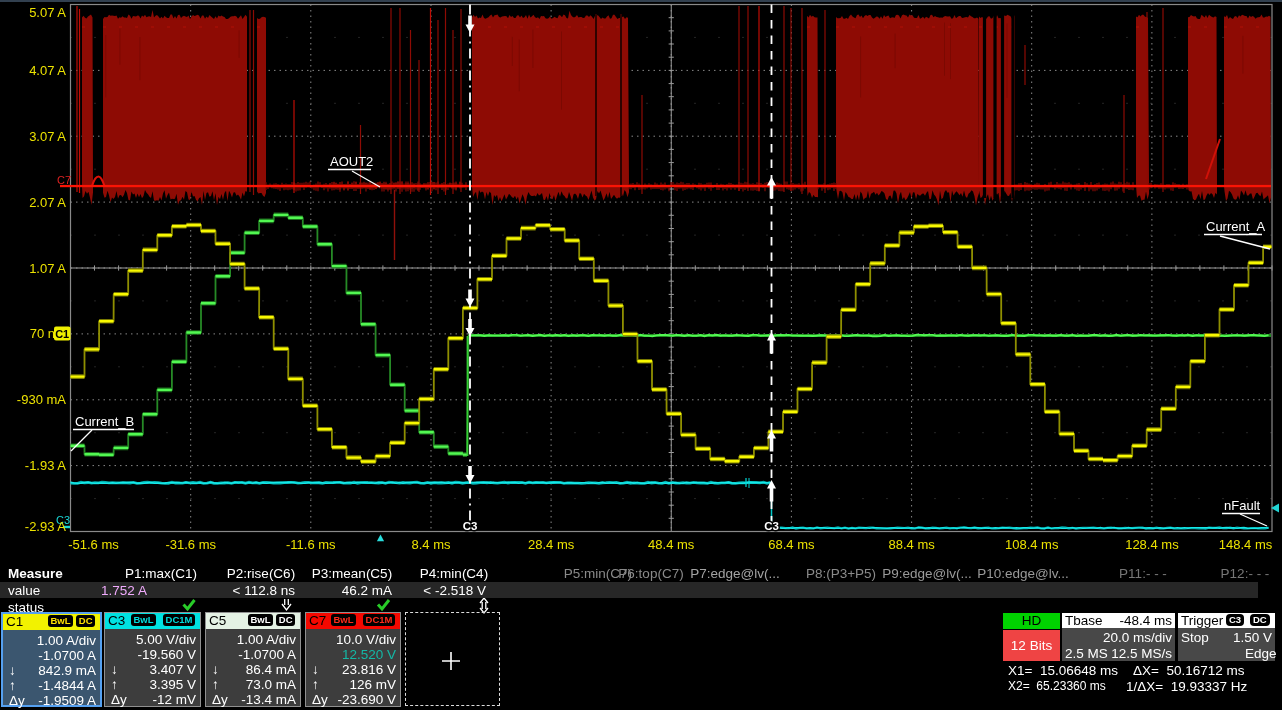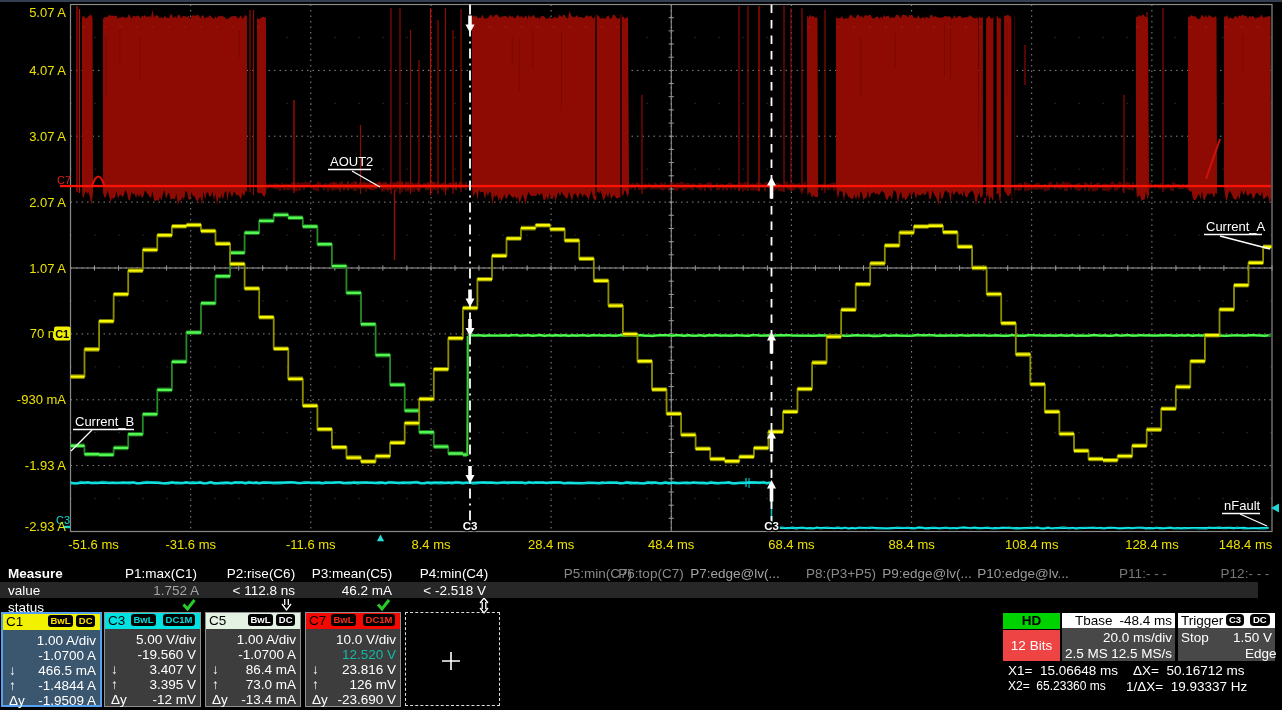--- a/index.html
+++ b/index.html
@@ -194,30 +194,30 @@
 <div style="position:absolute;left:272px;top:566px;width:160px;text-align:center;font-size:13.5px;color:#fff">P3:mean(C5)</div>
 <div style="position:absolute;left:374px;top:566px;width:160px;text-align:center;font-size:13.5px;color:#fff">P4:min(C4)</div>
 <div style="position:absolute;left:472px;top:566px;width:160px;text-align:right;font-size:13.5px;color:#8a8a8a">P5:min(C7)</div>
 <div style="position:absolute;left:571px;top:566px;width:160px;text-align:center;font-size:13.5px;color:#8a8a8a">P6:top(C7)</div>
 <div style="position:absolute;left:655px;top:566px;width:160px;text-align:center;font-size:13.5px;color:#a3a3a3">P7:edge@lv(...</div>
 <div style="position:absolute;left:761px;top:566px;width:160px;text-align:center;font-size:13.5px;color:#8a8a8a">P8:(P3+P5)</div>
 <div style="position:absolute;left:847px;top:566px;width:160px;text-align:center;font-size:13.5px;color:#9a9a9a">P9:edge@lv(...</div>
 <div style="position:absolute;left:943px;top:566px;width:160px;text-align:center;font-size:13.5px;color:#9a9a9a">P10:edge@lv...</div>
 <div style="position:absolute;left:1063px;top:566px;width:160px;text-align:center;font-size:13.5px;color:#777">P11:- - -</div>
 <div style="position:absolute;left:1165px;top:566px;width:160px;text-align:center;font-size:13.5px;color:#777">P12:- - -</div>
-<div style="position:absolute;left:49px;top:583px;width:150px;text-align:right;font-size:13.5px;color:#a3a3a3">1.752 A</div>
+<div style="position:absolute;left:49px;top:583px;width:150px;text-align:center;font-size:13.5px;color:#f0abfc">1.752 A</div>
 <div style="position:absolute;left:145px;top:583px;width:150px;text-align:right;font-size:13.5px;color:#fff">&lt; 112.8 ns</div>
 <div style="position:absolute;left:242px;top:583px;width:150px;text-align:right;font-size:13.5px;color:#fff">46.2 mA</div>
 <div style="position:absolute;left:336px;top:583px;width:150px;text-align:right;font-size:13.5px;color:#fff">&lt; -2.518 V</div>
 <div style="position:absolute;left:1px;top:611.5px;width:101px;height:95px;border:2px solid #55a0f0;background:#3b566f;box-sizing:border-box">
     <div style="position:absolute;left:0;top:0;width:100%;height:16.5px;background:#f2f200;color:#000;font-size:13.5px;font-weight:normal;line-height:16px;padding-left:3px;box-sizing:border-box">C1<span style="position:absolute;right:27px;top:1px;background:#000;color:#ffe000;font-size:9.5px;font-weight:bold;border-radius:3px;padding:0px 2.5px;line-height:12.5px">BwL</span><span style="position:absolute;right:5px;top:1px;background:#000;color:#ffe000;font-size:9.5px;font-weight:bold;border-radius:3px;padding:0px 2.5px;line-height:12.5px">DC</span></div>
     <div style="position:absolute;right:4px;top:19.0px;font-size:13.5px;color:#fff">1.00 A/div</div>
     <div style="position:absolute;right:4px;top:34.0px;font-size:13.5px;color:#fff">-1.0700 A</div>
     <div style="position:absolute;left:6px;top:49.0px;font-size:13.5px;color:#fff">↓</div>
-    <div style="position:absolute;right:4px;top:49.0px;font-size:13.5px;color:#fff">466.5 mA</div>
+    <div style="position:absolute;right:4px;top:49.0px;font-size:13.5px;color:#fff">842.9 mA</div>
     <div style="position:absolute;left:6px;top:64.0px;font-size:13.5px;color:#fff">↑</div>
     <div style="position:absolute;right:4px;top:64.0px;font-size:13.5px;color:#fff">-1.4844 A</div>
     <div style="position:absolute;left:6px;top:79.0px;font-size:13.5px;color:#fff">Δy</div>
     <div style="position:absolute;right:4px;top:79.0px;font-size:13.5px;color:#fff">-1.9509 A</div>
   </div>
 <div style="position:absolute;left:104px;top:611.5px;width:97px;height:95px;border:1px solid #909090;background:#3d3d3d;box-sizing:border-box">
     <div style="position:absolute;left:0;top:0;width:100%;height:16.5px;background:#00e2e2;color:#000;font-size:13.5px;font-weight:normal;line-height:16px;padding-left:3px;box-sizing:border-box">C3<span style="position:absolute;right:44px;top:1px;background:#000;color:#00dcdc;font-size:9.5px;font-weight:bold;border-radius:3px;padding:0px 2.5px;line-height:12.5px">BwL</span><span style="position:absolute;right:5px;top:1px;background:#000;color:#00dcdc;font-size:9.5px;font-weight:bold;border-radius:3px;padding:0px 2.5px;line-height:12.5px">DC1M</span></div>
     <div style="position:absolute;right:4px;top:19.0px;font-size:13.5px;color:#fff">5.00 V/div</div>
     <div style="position:absolute;right:4px;top:34.0px;font-size:13.5px;color:#fff">-19.560 V</div>
     <div style="position:absolute;left:6px;top:49.0px;font-size:13.5px;color:#fff">↓</div>
@@ -246,24 +246,24 @@
     <div style="position:absolute;right:4px;top:49.0px;font-size:13.5px;color:#fff">23.816 V</div>
     <div style="position:absolute;left:6px;top:64.0px;font-size:13.5px;color:#fff">↑</div>
     <div style="position:absolute;right:4px;top:64.0px;font-size:13.5px;color:#fff">126 mV</div>
     <div style="position:absolute;left:6px;top:79.0px;font-size:13.5px;color:#fff">Δy</div>
     <div style="position:absolute;right:4px;top:79.0px;font-size:13.5px;color:#fff">-23.690 V</div>
   </div>
 <div style="position:absolute;left:405px;top:611.5px;width:95px;height:94px;border:1.5px dashed #ddd;box-sizing:border-box"></div>
 <svg style="position:absolute;left:440px;top:650px" width="22" height="22" xmlns="http://www.w3.org/2000/svg">
     <path d="M11 2V20M2 11H20" stroke="#fff" stroke-width="1.6"></path>
   </svg>
-<div style="position:absolute;left:1003px;top:613px;width:57px;height:15.5px;background:#00d200;color:#000;font-weight:bold;font-size:13.5px;text-align:center;line-height:15.5px">HD</div>
+<div style="position:absolute;left:1003px;top:613px;width:57px;height:15.5px;background:#00d200;color:#000;font-weight:normal;font-size:13.5px;text-align:center;line-height:15.5px">HD</div>
 <div style="position:absolute;left:1003px;top:629.5px;width:57px;height:31.5px;background:#ef4444;color:#fff;font-size:13.5px;text-align:center;line-height:31.5px">12 Bits</div>
 <div style="position:absolute;left:1062px;top:612.5px;width:113px;height:48.5px;background:#484848"></div>
-<div style="position:absolute;left:1062px;top:612.5px;width:113px;height:15.5px;background:#fff;color:#000;font-size:13.5px;line-height:15.5px"><span style="padding-left:13px">Tbase</span><span style="position:absolute;right:3px">-48.4 ms</span></div>
+<div style="position:absolute;left:1062px;top:612.5px;width:113px;height:15.5px;background:#fff;color:#000;font-size:13.5px;line-height:15.5px"><span style="padding-left:3px">Tbase</span><span style="position:absolute;right:3px">-48.4 ms</span></div>
 <div style="position:absolute;left:1062px;top:630px;width:110px;text-align:right;font-size:13.5px;color:#fff">20.0 ms/div</div>
 <div style="position:absolute;left:1065px;top:645.5px;width:107px;font-size:13.5px;color:#fff">2.5 MS<span style="float:right">12.5 MS/s</span></div>
 <div style="position:absolute;left:1178px;top:612.5px;width:97px;height:48.5px;background:#484848"></div>
 <div style="position:absolute;left:1178px;top:612.5px;width:97px;height:15.5px;background:#fff;color:#000;font-size:13.5px;line-height:15.5px"><span style="padding-left:3px">Trigger</span><span style="position:absolute;left:48px;top:1px;background:#000;color:#fff;font-size:9.5px;font-weight:bold;border-radius:4px;padding:0 3px;line-height:12.5px">C3</span><span style="position:absolute;left:72px;top:1px;background:#000;color:#fff;font-size:9.5px;font-weight:bold;border-radius:4px;padding:0 3px;line-height:12.5px">DC</span></div>
 <div style="position:absolute;left:1181px;top:630px;width:91px;font-size:13.5px;color:#fff">Stop<span style="float:right">1.50 V</span></div>
 <div style="position:absolute;left:1245px;top:645.5px;width:91px;font-size:13.5px;color:#fff">Edge<span style="float:right">Neg</span></div>
 <div style="position:absolute;left:1008px;top:662.5px;font-size:13.5px;color:#fff">X1=&nbsp; 15.06648 ms</div>
 <div style="position:absolute;left:1133px;top:662.5px;font-size:13.5px;color:#fff">ΔX=&nbsp; 50.16712 ms</div>
 <div style="position:absolute;left:1008px;top:678.5px;font-size:12px;color:#fff">X2=&nbsp; 65.23360 ms</div>
 <div style="position:absolute;left:1126px;top:678.5px;font-size:13.5px;color:#fff">1/ΔX=&nbsp; 19.93337 Hz</div>

